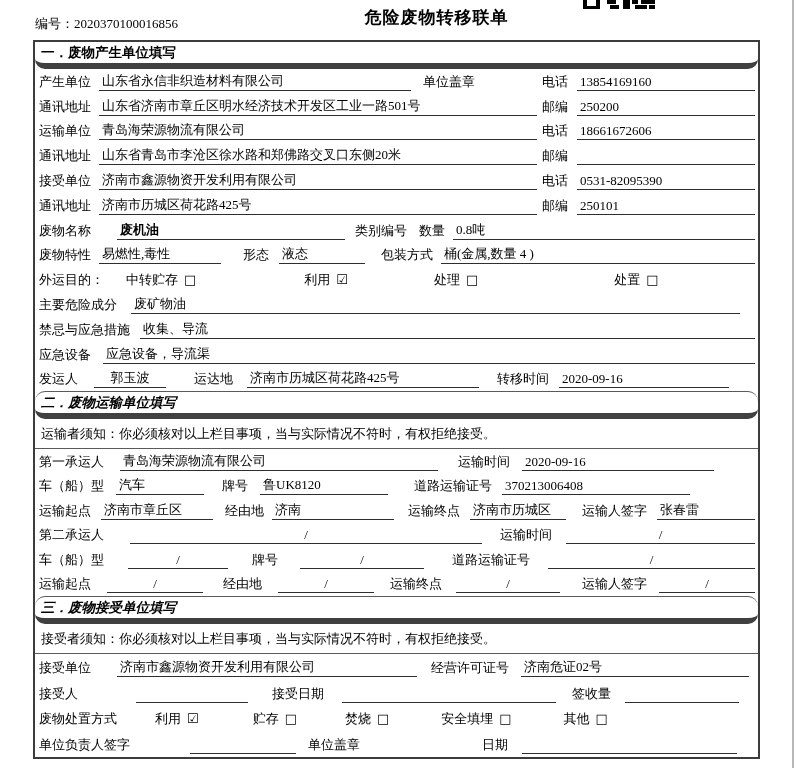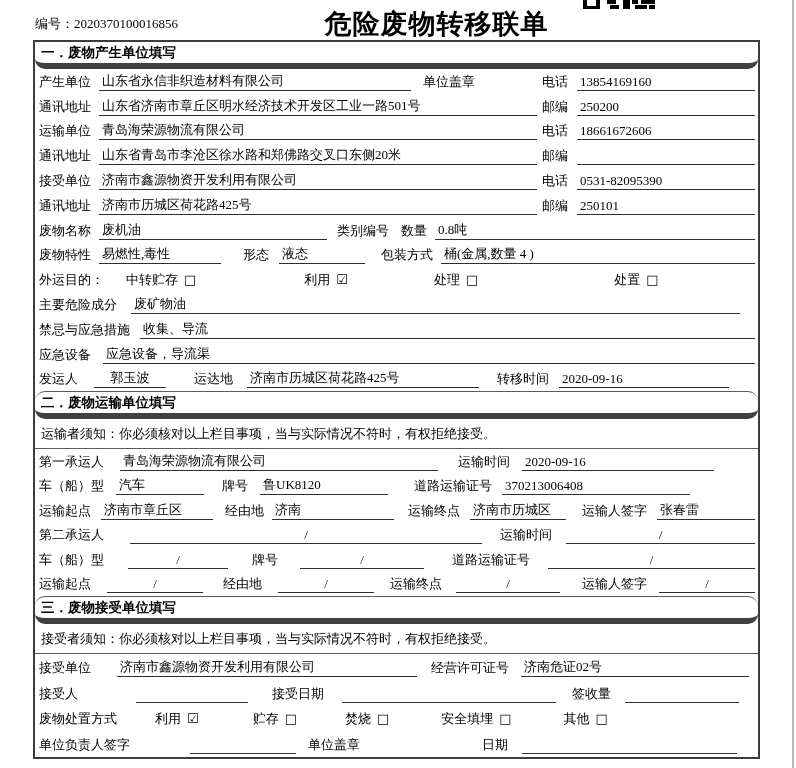--- a/index.html
+++ b/index.html
@@ -4,24 +4,24 @@
 <style>
   html,body{margin:0;padding:0;}
   body{
     width:796px;height:768px;background:#ffffff;position:relative;overflow:hidden;
     font-family:"Liberation Serif","DejaVu Serif",serif;font-size:13px;color:#000;
   }
   .page-edge{position:absolute;left:792px;top:0;width:2px;height:768px;background:#b8b8b8;}
   .qr{position:absolute;left:583px;top:0;height:9px;}
   .hdr{position:relative;height:34px;padding-top:6px;}
   .serial{position:absolute;left:35px;top:15px;font-size:13px;white-space:nowrap;}
-  .title{text-align:center;padding-left:77px;font-size:27px;font-weight:bold;letter-spacing:1px;}
+  .title{text-align:center;padding-left:77px;font-size:17px;font-weight:bold;letter-spacing:1px;}
   .tbl{margin-left:33px;margin-right:36px;border:2px solid #3c3c3c;background:#fff;}
   .sec-h{font-weight:bold;height:21px;line-height:21px;padding:0 6px;border-bottom:6px solid #404040;font-size:13.5px;border-radius:10px;}
-  .bt{border-top:1px solid #5a5a5a;}
+  .bt{border-top:1px solid #5a5a5a;font-style:italic;}
   .note{height:29px;line-height:29px;padding:0 6px;border-bottom:1px solid #5a5a5a;white-space:nowrap;}
   .row{display:flex;align-items:flex-end;height:24.8px;box-sizing:border-box;padding:0 3px 3px 4px;}
   .s2 .row{height:24.5px;}
   .s3 .row{height:25.6px;}
   .lb{white-space:nowrap;flex-shrink:0;}
   .u{border-bottom:1px solid #2e2e2e;white-space:nowrap;padding:0 3px;min-height:16px;flex-shrink:0;box-sizing:border-box;}
   .grow{flex:1 1 auto;}
   .c{text-align:center;}
   .right{margin-left:auto;display:flex;align-items:flex-end;width:213px;flex-shrink:0;}
   .right .lb{margin-right:9px;}
@@ -107,21 +107,21 @@
       <span class="lb">通讯地址</span>
       <span class="u" style="width:438px;margin-left:8px;">济南市历城区荷花路425号</span>
       <span class="right">
         <span class="lb">邮编</span>
         <span class="u grow">250101</span>
       </span>
     </div>
 
     <div class="row">
       <span class="lb">废物名称</span>
-      <span class="u" style="width:228px;margin-left:8px;">废机油</span>
+      <span class="u" style="width:228px;margin-left:26px;font-weight:bold;">废机油</span>
       <span class="lb" style="margin-left:10px;">类别编号</span>
       <span class="lb" style="margin-left:12px;">数量</span>
       <span class="u grow" style="margin-left:8px;">0.8吨</span>
     </div>
 
     <div class="row">
       <span class="lb">废物特性</span>
       <span class="u" style="width:122px;margin-left:8px;">易燃性,毒性</span>
       <span class="lb" style="margin-left:22px;">形态</span>
       <span class="u" style="width:86px;margin-left:10px;">液态</span>

